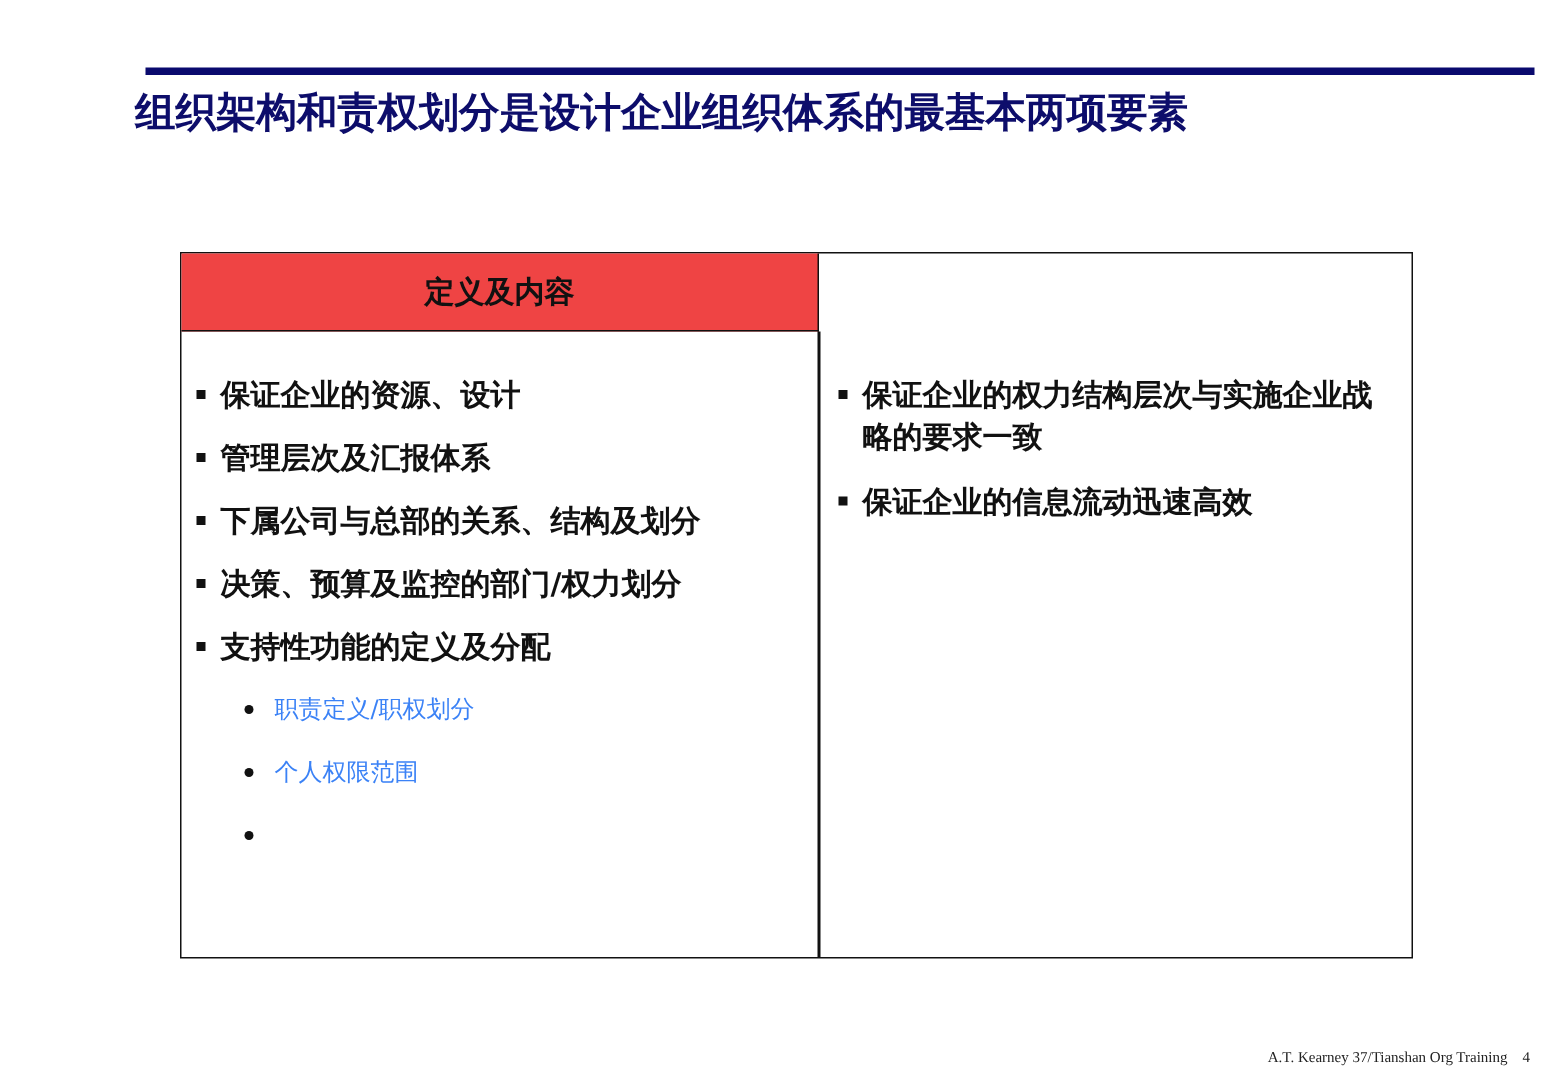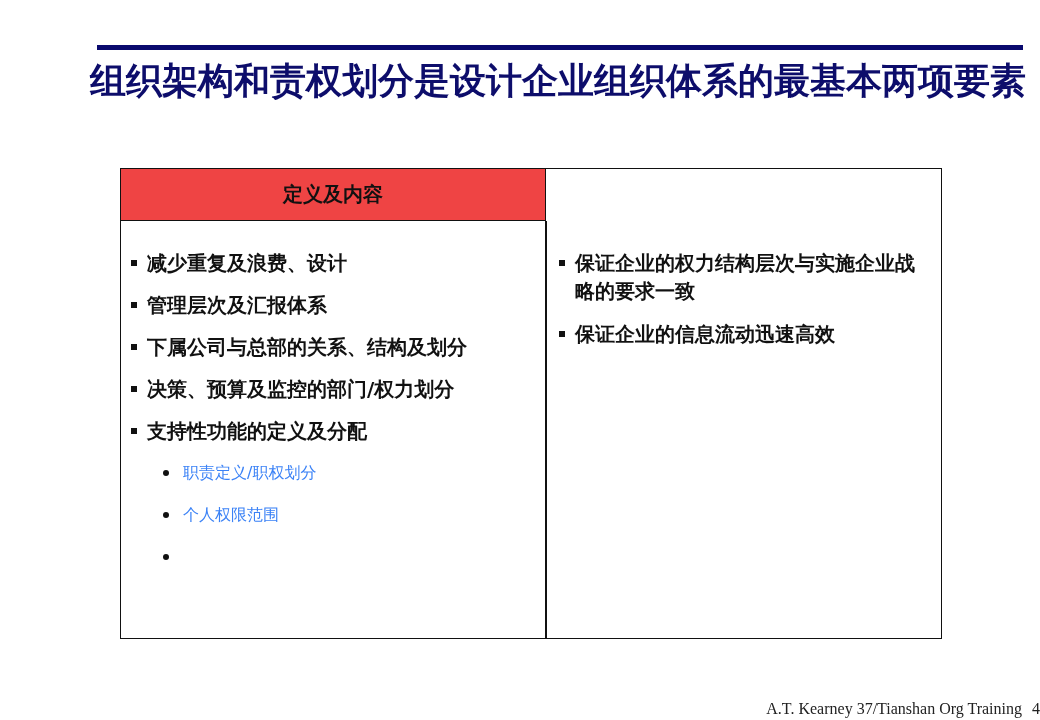--- a/index.html
+++ b/index.html
@@ -4,21 +4,21 @@
 <style>
   html, body { margin:0; padding:0; }
   body {
     width:1040px; height:720px; background:#ffffff; position:relative; overflow:hidden;
     font-family: "DejaVu Sans", "Liberation Sans", sans-serif;
   }
   .top-rule {
     position:absolute; left:97px; top:45px; width:926px; height:5px; background:#0a0a6e;
   }
   .title {
-    position:absolute; left:90px; top:57px; font-size:36px; font-weight:bold; color:#0d0d6b;
+    position:absolute; left:90px; top:57px; font-size:27px; font-weight:bold; color:#0d0d6b;
     letter-spacing:0px; white-space:nowrap;
   }
   .table {
     position:absolute; left:120px; top:168px; width:822px; height:471px;
     border:1.5px solid #111; box-sizing:border-box;
   }
   .hdr {
     position:absolute; top:0; height:52px; background:#ef4444;
     border-bottom:1.5px solid #111; box-sizing:border-box;
     display:flex; align-items:center; justify-content:center;
@@ -43,39 +43,39 @@
   }
   .sub {
     position:relative; font-size:16px; font-weight:normal; color:#3b82f6; line-height:28px;
     padding-left:56px; margin-bottom:14px;
   }
   .sub .dot {
     position:absolute; left:36px; top:11px; width:6px; height:6px; border-radius:50%; background:#111;
   }
   .col.right .item { line-height:28px; margin-bottom:15px; }
   .footer {
-    position:absolute; right:0; top:700px; font-family:"Liberation Serif", "DejaVu Serif", serif;
-    font-size:16px; color:#222; white-space:nowrap;
+    position:absolute; right:20px; top:700px; font-family:"Liberation Serif", "DejaVu Serif", serif;
+    font-size:10px; color:#222; white-space:nowrap;
   }
   .footer .page { margin-left:10px; }
 </style>
 </head>
 <body>
 
 <div class="top-rule"></div>
 <div class="title">组织架构和责权划分是设计企业组织体系的最基本两项要素</div>
 
 <div class="table">
   <div class="hdr left">定义及内容</div>
   <div class="col-divider"></div>
 
   <div class="col left">
     <div class="item">
       <span class="bullet"></span>
-      <span>减少重复及浪费、设计</span>
+      <span>保证企业的资源、设计</span>
     </div>
     <div class="item">
       <span class="bullet"></span>
       <span>管理层次及汇报体系</span>
     </div>
     <div class="item">
       <span class="bullet"></span>
       <span>下属公司与总部的关系、结构及划分</span>
     </div>
     <div class="item">

